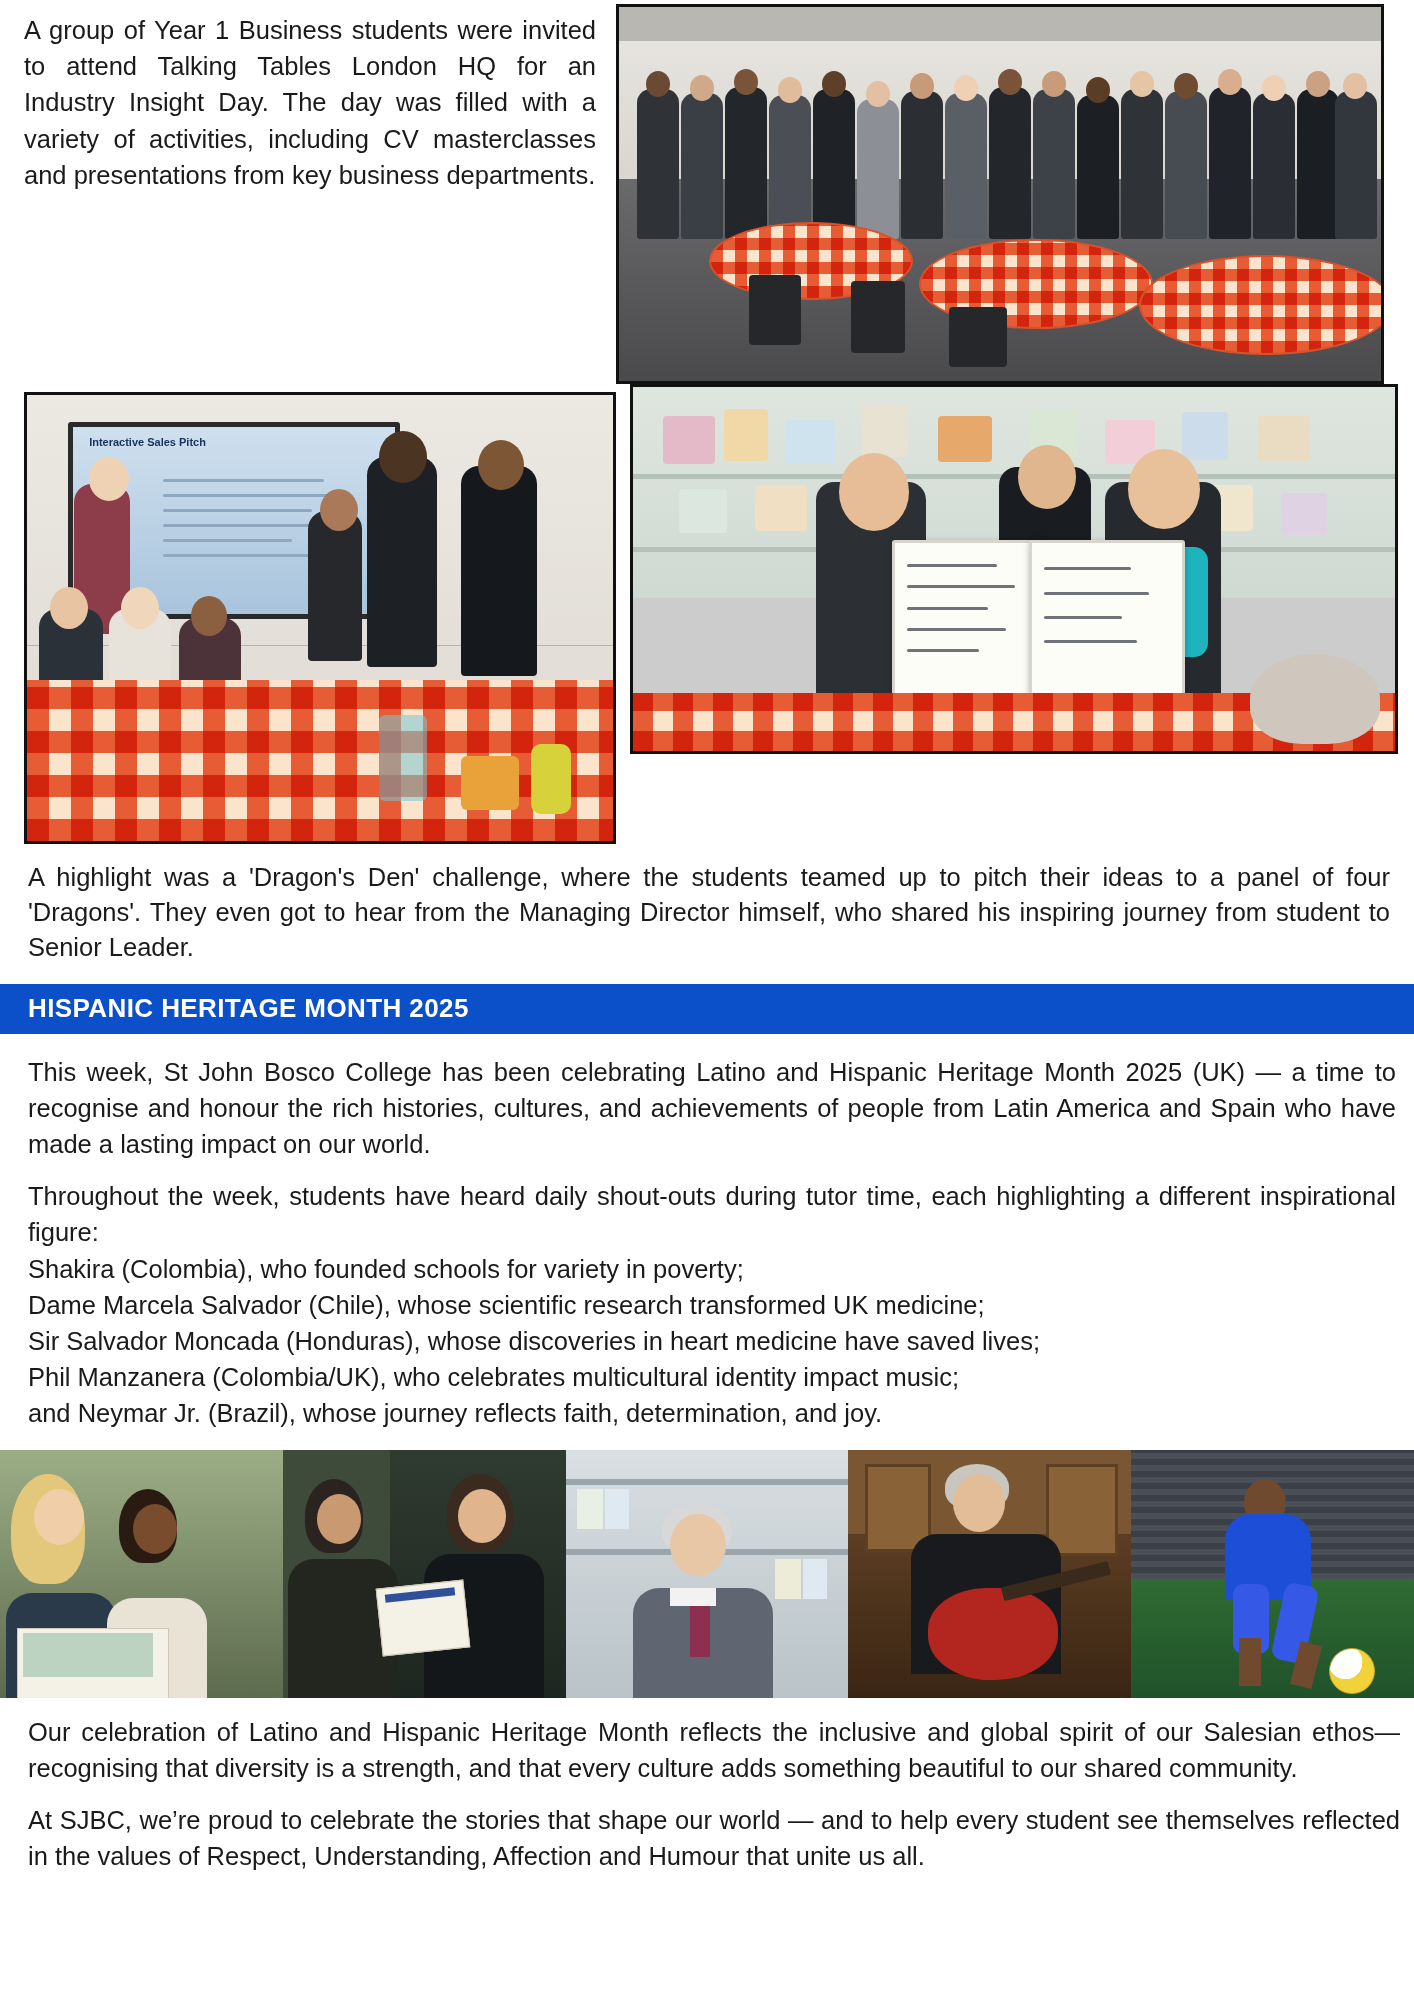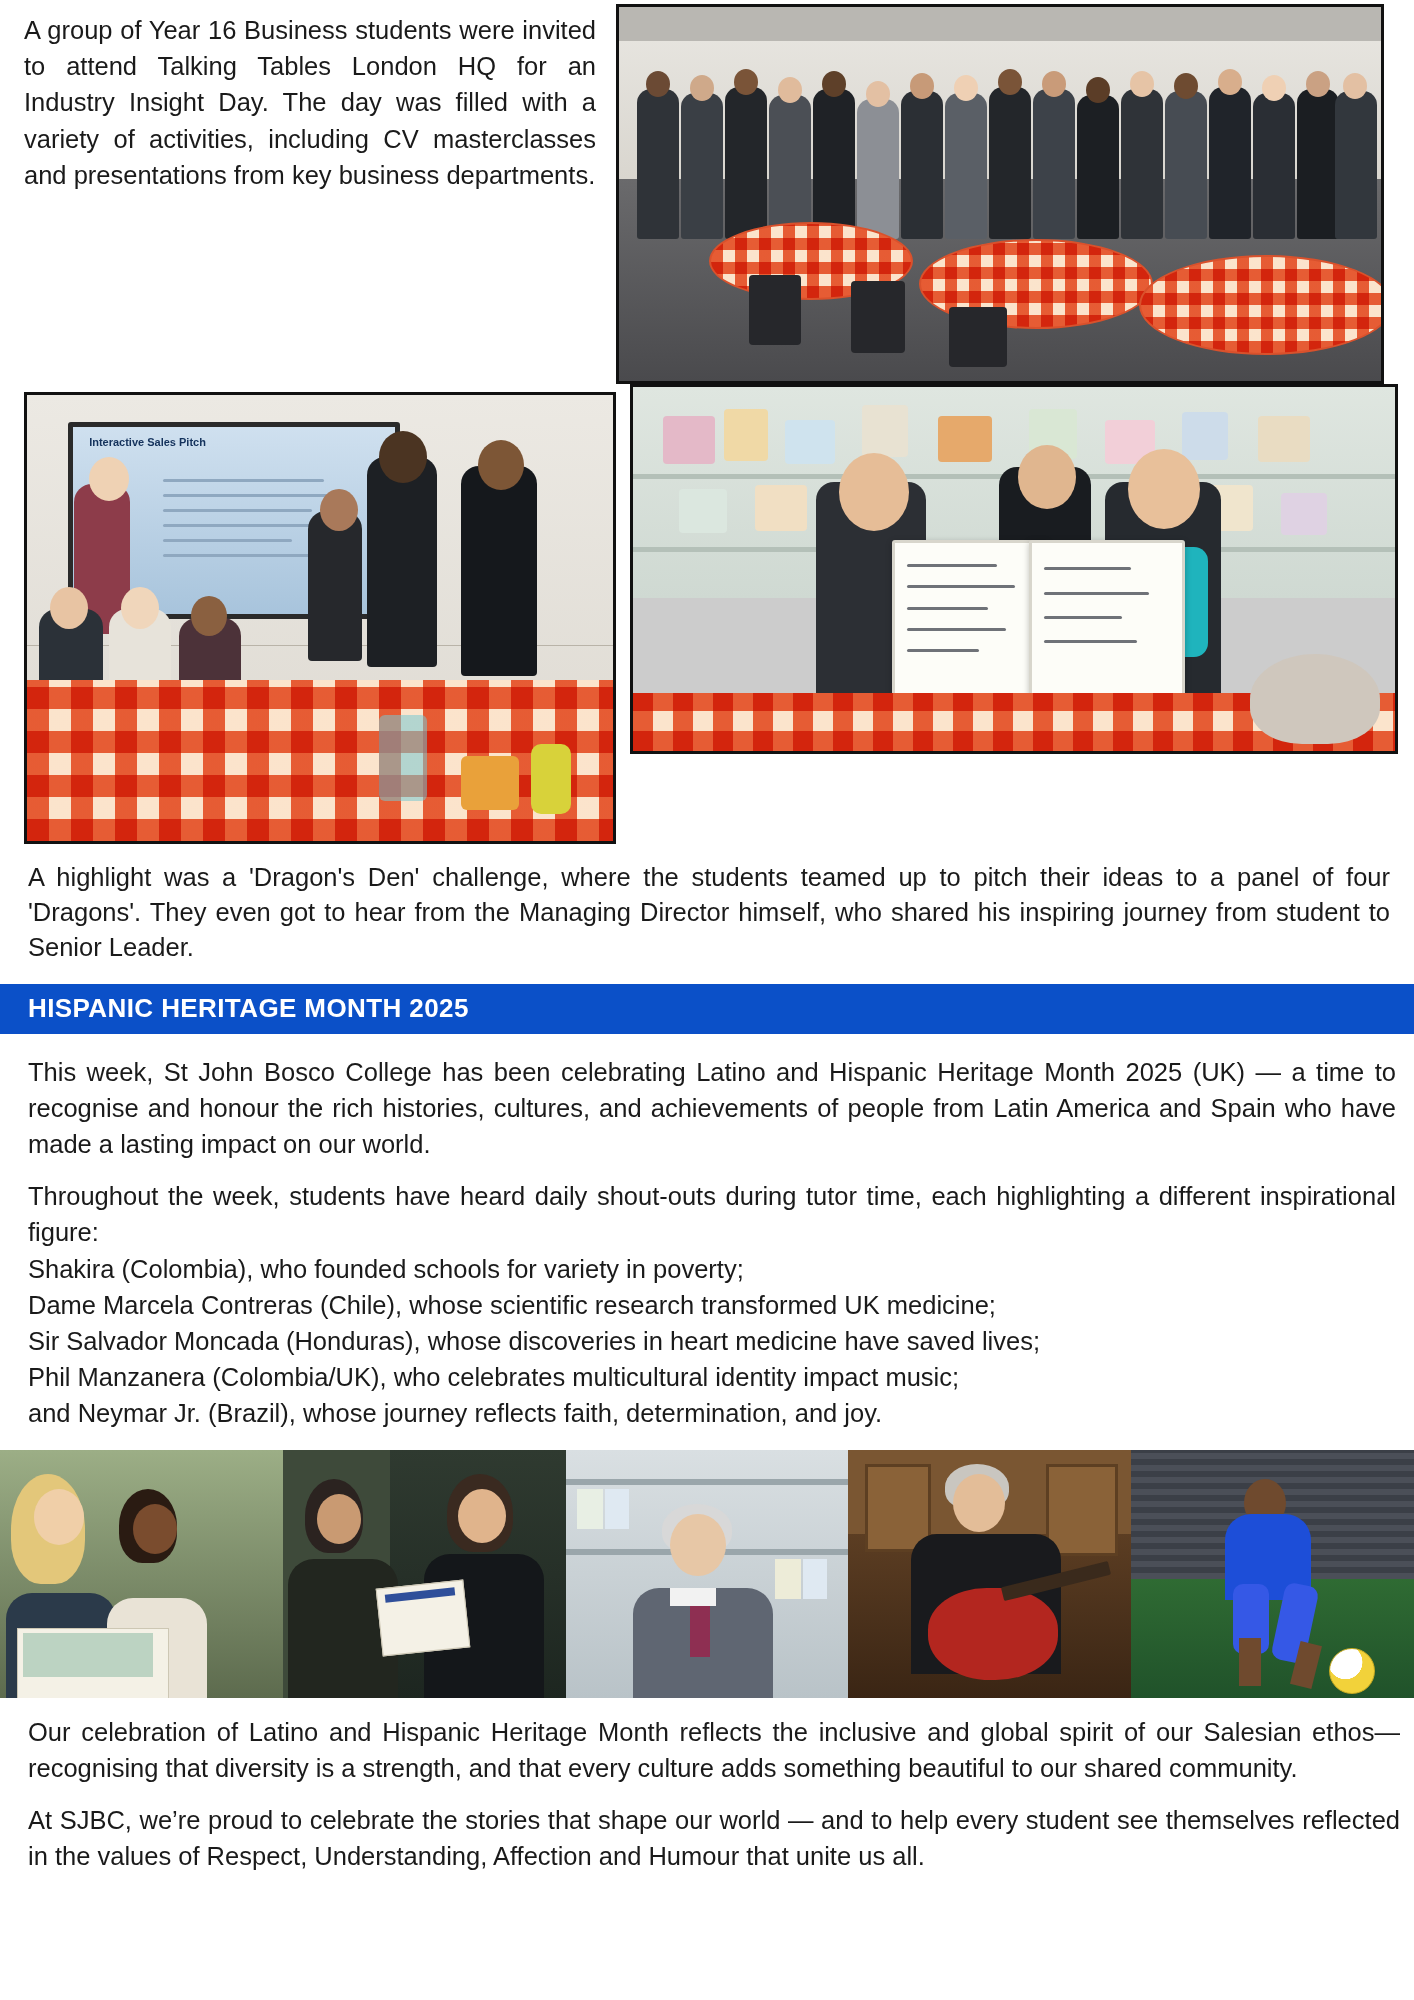--- a/index.html
+++ b/index.html
@@ -185,21 +185,21 @@
 </head>
 <body>
 
 <div class="page">
 
 
   <div class="tt-body">
 
     <div class="tt-top">
 
-      <div class="tt-intro">A group of Year 16 Business students were invited to attend Talking Tables London HQ for an Industry Insight Day. The day was filled with a variety of activities, including CV masterclasses and presentations from key business departments.</div>
+      <div class="tt-intro">A group of Year 1 Business students were invited to attend Talking Tables London HQ for an Industry Insight Day. The day was filled with a variety of activities, including CV masterclasses and presentations from key business departments.</div>
 
       <div class="tt-right-col">
 
         <div class="photo photo-group">
           <div class="photo-inner">
             <div class="gp-wall"></div>
             <div class="gp-ceiling"></div>
             <div class="gp-floor"></div>
 
             <div class="gp-person" style="left:18px;height:150px;background:#2f3338;"></div>
@@ -346,21 +346,21 @@
   <div class="section-bar second">HISPANIC HERITAGE MONTH 2025</div>
 
   <div class="hh-body">
 
     <p class="first">This week, St John Bosco College has been celebrating Latino and Hispanic Heritage Month 2025 (UK) — a time to recognise and honour the rich histories, cultures, and achievements of people from Latin America and Spain who have made a lasting impact on our world.</p>
 
     <p class="hh-list-intro">Throughout the week, students have heard daily shout-outs during tutor time, each highlighting a different inspirational figure:</p>
 
     <ul class="hh-list">
       <li>Shakira (Colombia), who founded schools for variety in poverty;</li>
-      <li>Dame Marcela Contreras (Chile), whose scientific research transformed UK medicine;</li>
+      <li>Dame Marcela Salvador (Chile), whose scientific research transformed UK medicine;</li>
       <li>Sir Salvador Moncada (Honduras), whose discoveries in heart medicine have saved lives;</li>
       <li>Phil Manzanera (Colombia/UK), who celebrates multicultural identity impact music;</li>
       <li>and Neymar Jr. (Brazil), whose journey reflects faith, determination, and joy.</li>
     </ul>
   </div>
 
   <div class="hh-strip">
 
     <div class="cell">
       <div class="c-bg" style="background:linear-gradient(#9cae86,#5d6b4e);"></div>

